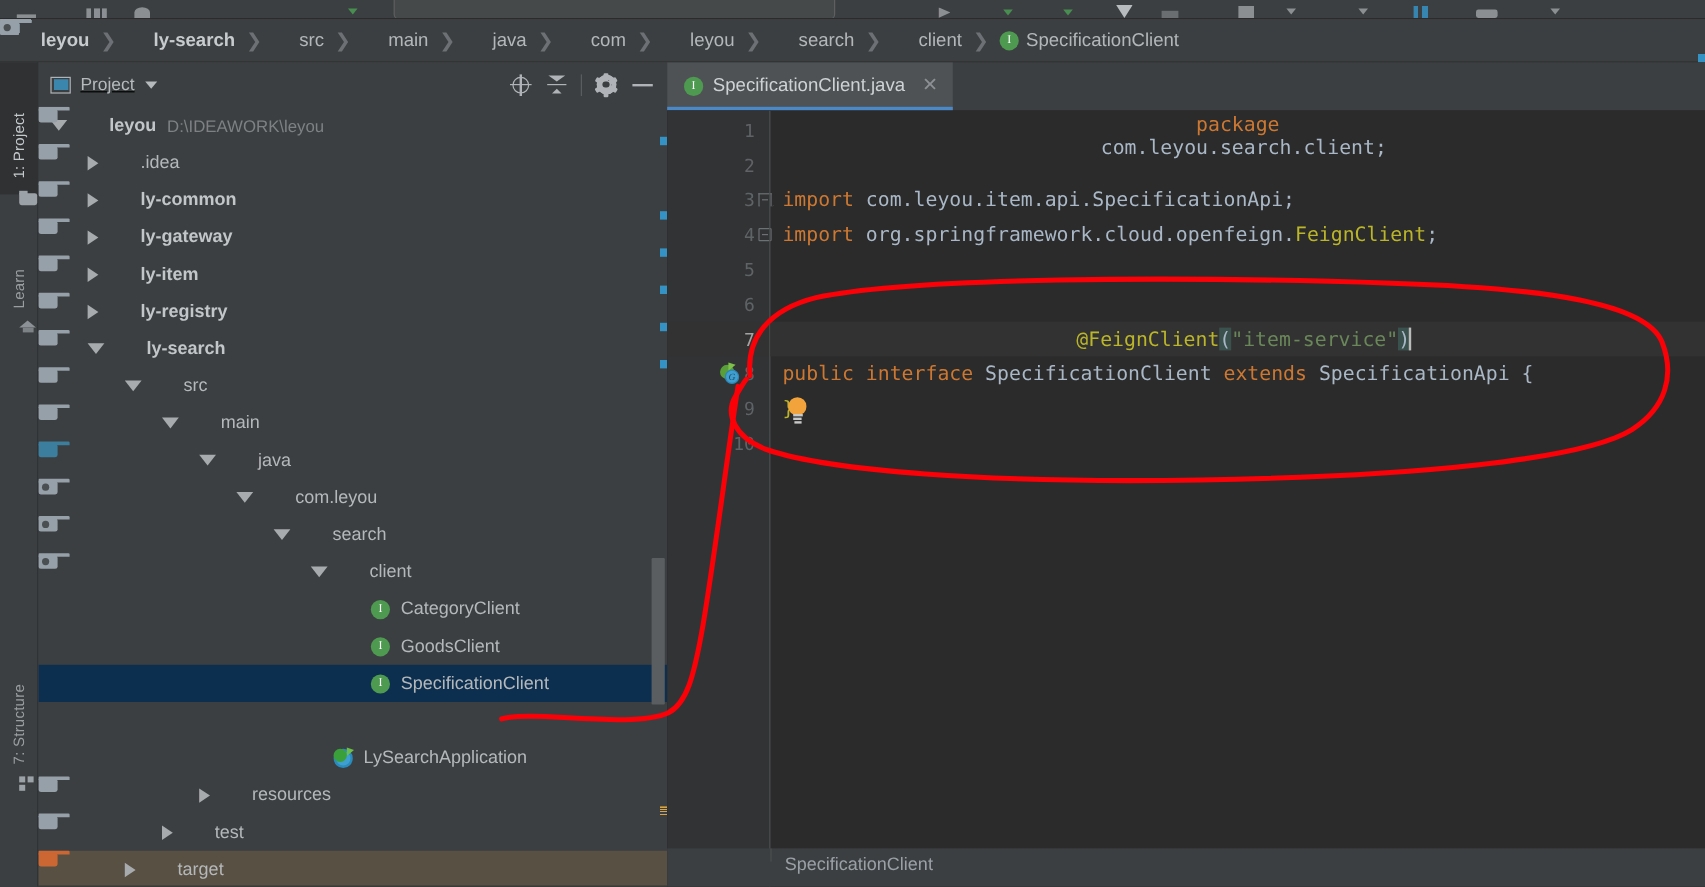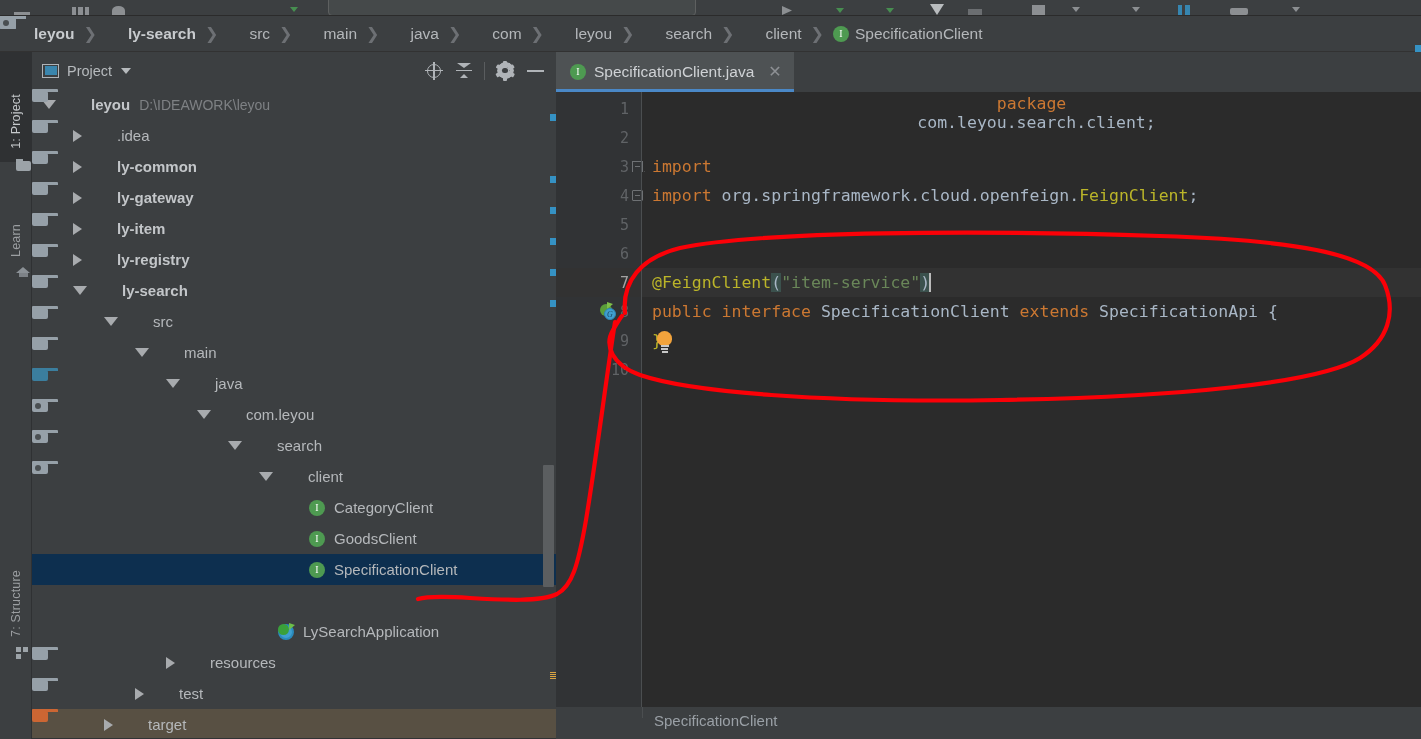--- a/index.html
+++ b/index.html
@@ -115,21 +115,21 @@
   .ico-cap .bot { position:absolute; left:3px; top:6px; width:9px; height:4px; background:#7d8287; }
   .ico-squares { width: 13px; height: 13px; position: relative; }
   .ico-squares i { position: absolute; width: 5px; height: 5px; background: #9ca3a8; }
   .ico-squares i:nth-child(1){ left:0; top:0; }
   .ico-squares i:nth-child(2){ left:7px; top:0; }
   .ico-squares i:nth-child(3){ left:0; top:7px; }
 
   
   .project-panel {
     position: absolute; left: 32px; top: 52px; width: 524px; height: 687px;
-    background: #3c3f41; display: flex; flex-direction: column;
+    background: #3c3f41; display: flex; flex-direction: column; text-decoration: underline;
   }
   .pp-header {
     height: 37px; display: flex; align-items: center; padding: 0 6px 0 10px;
     flex: 0 0 auto;
   }
   .pp-title-ico {
     width: 17px; height: 14px; border: 1.5px solid #b0b4b8; padding: 1.5px;
     display: flex;
   }
   .pp-title-ico i { flex: 1; background: #3b86ad; }
@@ -262,21 +262,21 @@
   }
 
   .code-lines {
     position: absolute; left: 86px; top: 0; right: 0; height: 100%;
     font-family: "DejaVu Sans Mono", monospace; font-size: 16.5px;
   }
   .cline {
     position: absolute; left: 0; right: 0; height: 29px;
     display: flex; align-items: center; padding-left: 10px; white-space: pre;
   }
-  .cline.cur { background: #323232; }
+  .cline.cur { background: #323232; justify-content: center; }
   .kw   { color: #cc7832; }
   .plain{ color: #a9b7c6; }
   .ann  { color: #bbb529; }
   .str  { color: #6a8759; }
   .yel  { color: #bbb529; }
   .hl-brace { background: #3b514d; color: #a9b7c6; }
   .caret-bar {
     display: inline-block; width: 2px; height: 19px; background: #bbbbbb;
     vertical-align: middle; margin-left: -1px;
   }
@@ -729,21 +729,21 @@
             <i class="g"></i>
             <i class="b">G</i>
           </div>
           <div class="gutter-line" style="top: 234px;">9</div>
           <div class="gutter-line" style="top: 263px;">10</div>
         </div>
       <div class="fold-bar"></div>
       <div class="code-lines" id="code-host">
           <div class="cline" style="top: 2px; flex-direction: column;"><span class="kw">package </span><span class="plain">com.leyou.search.client;</span></div>
           <div class="cline" style="top: 31px;"></div>
-          <div class="cline" style="top: 60px;"><span class="kw">import </span></div>
+          <div class="cline" style="top: 60px;"><span class="kw">import </span><span class="plain">com.leyou.item.api.SpecificationApi;</span></div>
           <div class="cline" style="top: 89px;"><span class="kw">import </span><span class="plain">org.springframework.cloud.openfeign.</span><span class="yel">FeignClient</span><span class="plain">;</span></div>
           <div class="cline" style="top: 118px;"></div>
           <div class="cline" style="top: 147px;"></div>
           <div class="cline cur" style="top: 176px;"><span class="ann">@FeignClient</span><span class="hl-brace">(</span><span class="str">"item-service"</span><span class="hl-brace">)</span><span class="caret-bar"></span></div>
           <div class="cline" style="top: 205px;"><span class="kw">public </span><span class="kw">interface </span><span class="plain">SpecificationClient </span><span class="kw">extends </span><span class="plain">SpecificationApi </span><span class="plain">{</span></div>
           <div class="cline" style="top: 234px;"><span class="yel">}</span></div>
           <div class="cline" style="top: 263px;"></div>
         </div>
       <div class="bulb">
         <i class="glass"></i>

